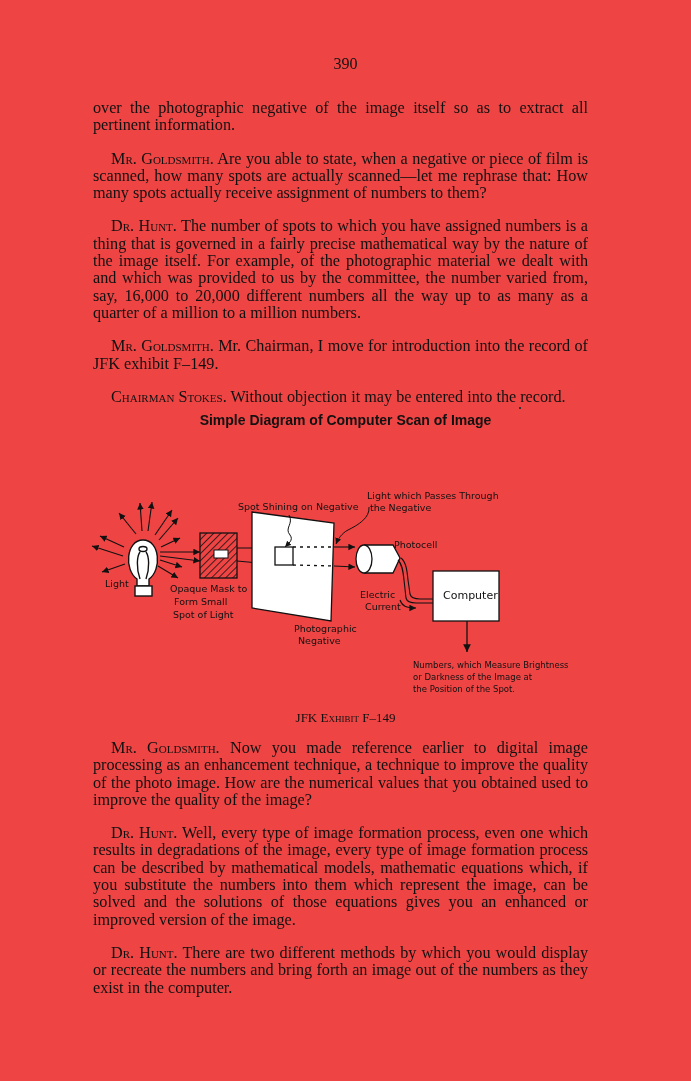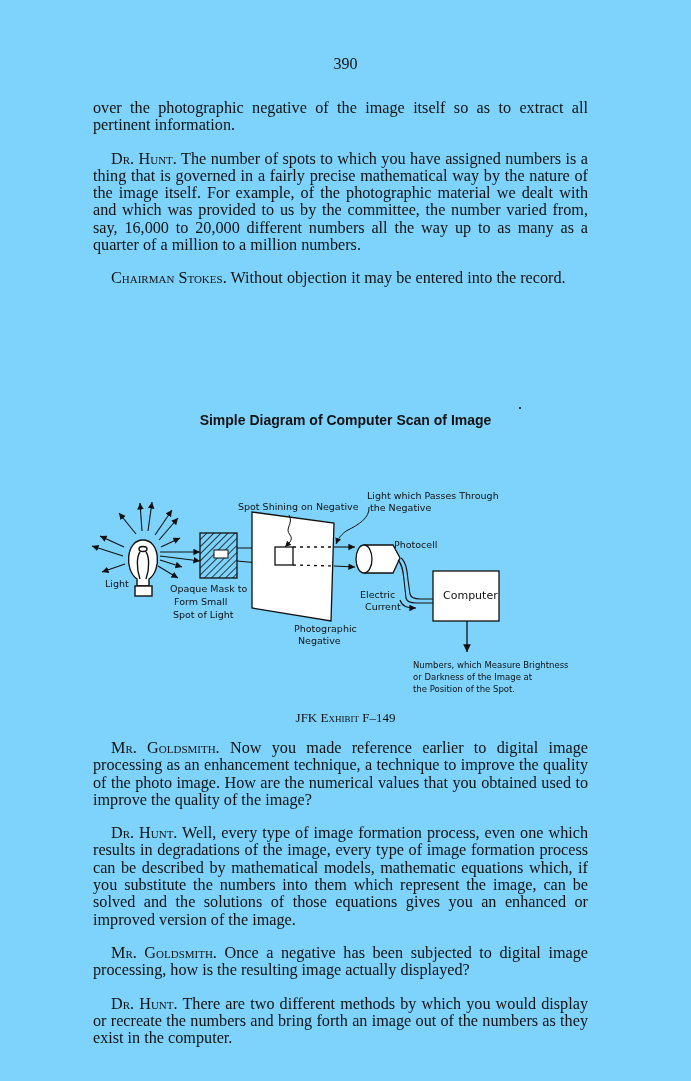--- a/index.html
+++ b/index.html
@@ -1,17 +1,17 @@
 <!DOCTYPE html>
 <html><head>
 <meta charset="utf-8">
 <style>
   html, body { margin: 0; padding: 0; background: #ffffff; }
   body { width: 691px; height: 1081px; position: relative; overflow: hidden; color: #111; }
-  .page { position: absolute; left: 0; top: 0; width: 691px; height: 1081px; background: #7dd3fc; }
+  .page { position: absolute; left: 0; top: 0; width: 691px; height: 1081px; background: #ef4444; }
   .page-number {
     position: absolute; top: 55px; left: 0; width: 691px; text-align: center;
     font-family: "Liberation Serif", "DejaVu Serif", serif; font-size: 16px;
   }
   .text-block {
     position: absolute; left: 77px; width: 527px;
     font-family: "Liberation Serif", "DejaVu Serif", serif; font-size: 16.2px;
     line-height: 17.3px; text-align: justify;
   }
   .text-block p { margin: 16px; text-indent: 0; }
@@ -36,21 +36,27 @@
 
 <div class="page">
 
   <div class="page-number">390</div>
 
   <div class="text-block block1">
     <p>
       <span>over the photographic negative of the image itself so as to extract all pertinent information.</span>
     </p>
     <p class="indent">
+      <span class="sc">Mr. Goldsmith.</span><span> Are you able to state, when a negative or piece of film is scanned, how many spots are actually scanned—let me rephrase that: How many spots actually receive assignment of numbers to them?</span>
+    </p>
+    <p class="indent">
       <span class="sc">Dr. Hunt.</span><span> The number of spots to which you have assigned numbers is a thing that is governed in a fairly precise mathematical way by the nature of the image itself. For example, of the photographic material we dealt with and which was provided to us by the committee, the number varied from, say, 16,000 to 20,000 different numbers all the way up to as many as a quarter of a million to a million numbers.</span>
+    </p>
+    <p class="indent">
+      <span class="sc">Mr. Goldsmith.</span><span> Mr. Chairman, I move for introduction into the record of JFK exhibit F–149.</span>
     </p>
     <p class="indent">
       <span class="sc">Chairman Stokes.</span><span> Without objection it may be entered into the record.</span>
     </p>
   </div>
 
   <div class="stray-dot"></div>
   <div class="diagram-title">Simple Diagram of Computer Scan of Image</div>
 
   <svg class="diagram" viewBox="0 0 540 270" xmlns="http://www.w3.org/2000/svg">
@@ -150,20 +156,17 @@
   </div>
 
   <div class="text-block block2">
     <p class="indent">
       <span class="sc">Mr. Goldsmith.</span><span> Now you made reference earlier to digital image processing as an enhancement technique, a technique to improve the quality of the photo image. How are the numerical values that you obtained used to improve the quality of the image?</span>
     </p>
     <p class="indent">
       <span class="sc">Dr. Hunt.</span><span> Well, every type of image formation process, even one which results in degradations of the image, every type of image formation process can be described by mathematical models, mathematic equations which, if you substitute the numbers into them which represent the image, can be solved and the solutions of those equations gives you an enhanced or improved version of the image.</span>
     </p>
     <p class="indent">
-      <span class="sc">Mr. Goldsmith.</span><span> Once a negative has been subjected to digital image processing, how is the resulting image actually displayed?</span>
-    </p>
-    <p class="indent">
       <span class="sc">Dr. Hunt.</span><span> There are two different methods by which you would display or recreate the numbers and bring forth an image out of the numbers as they exist in the computer.</span>
     </p>
   </div>
 
 </div>
 
 </body></html>

